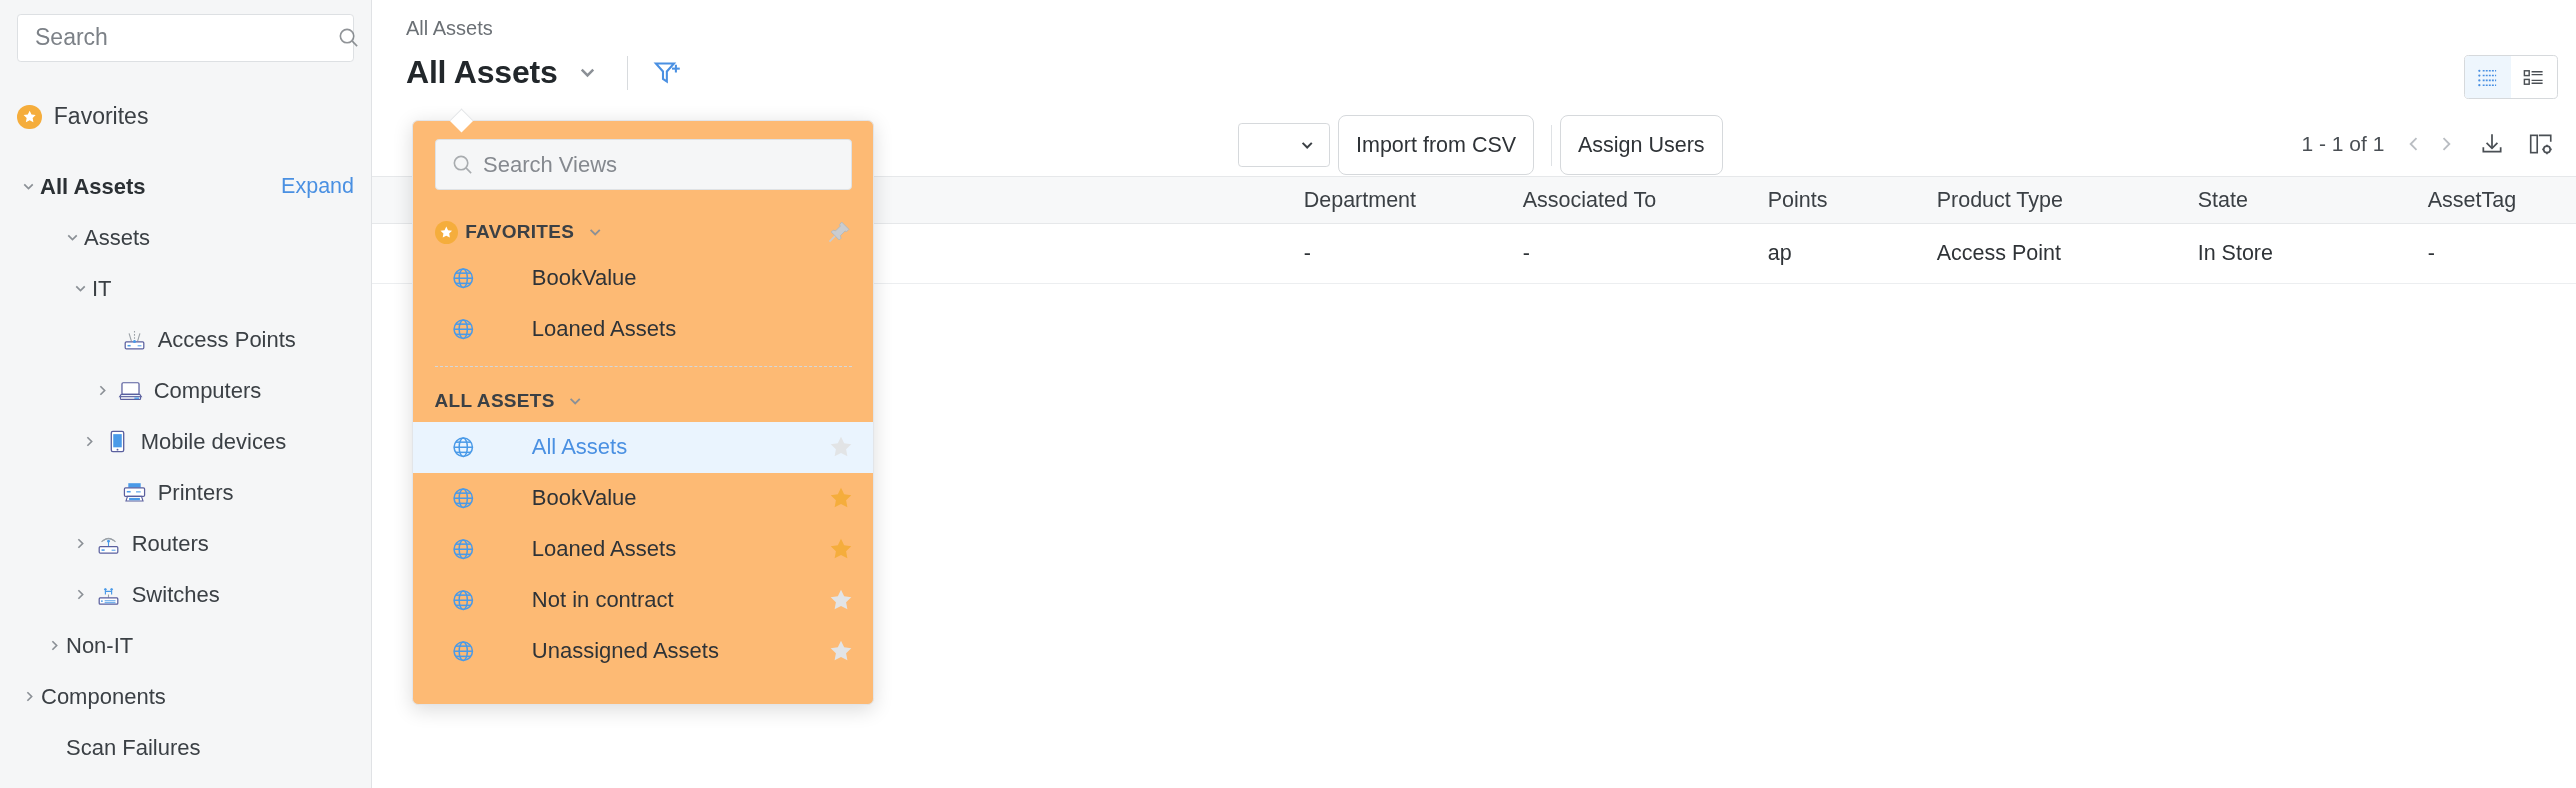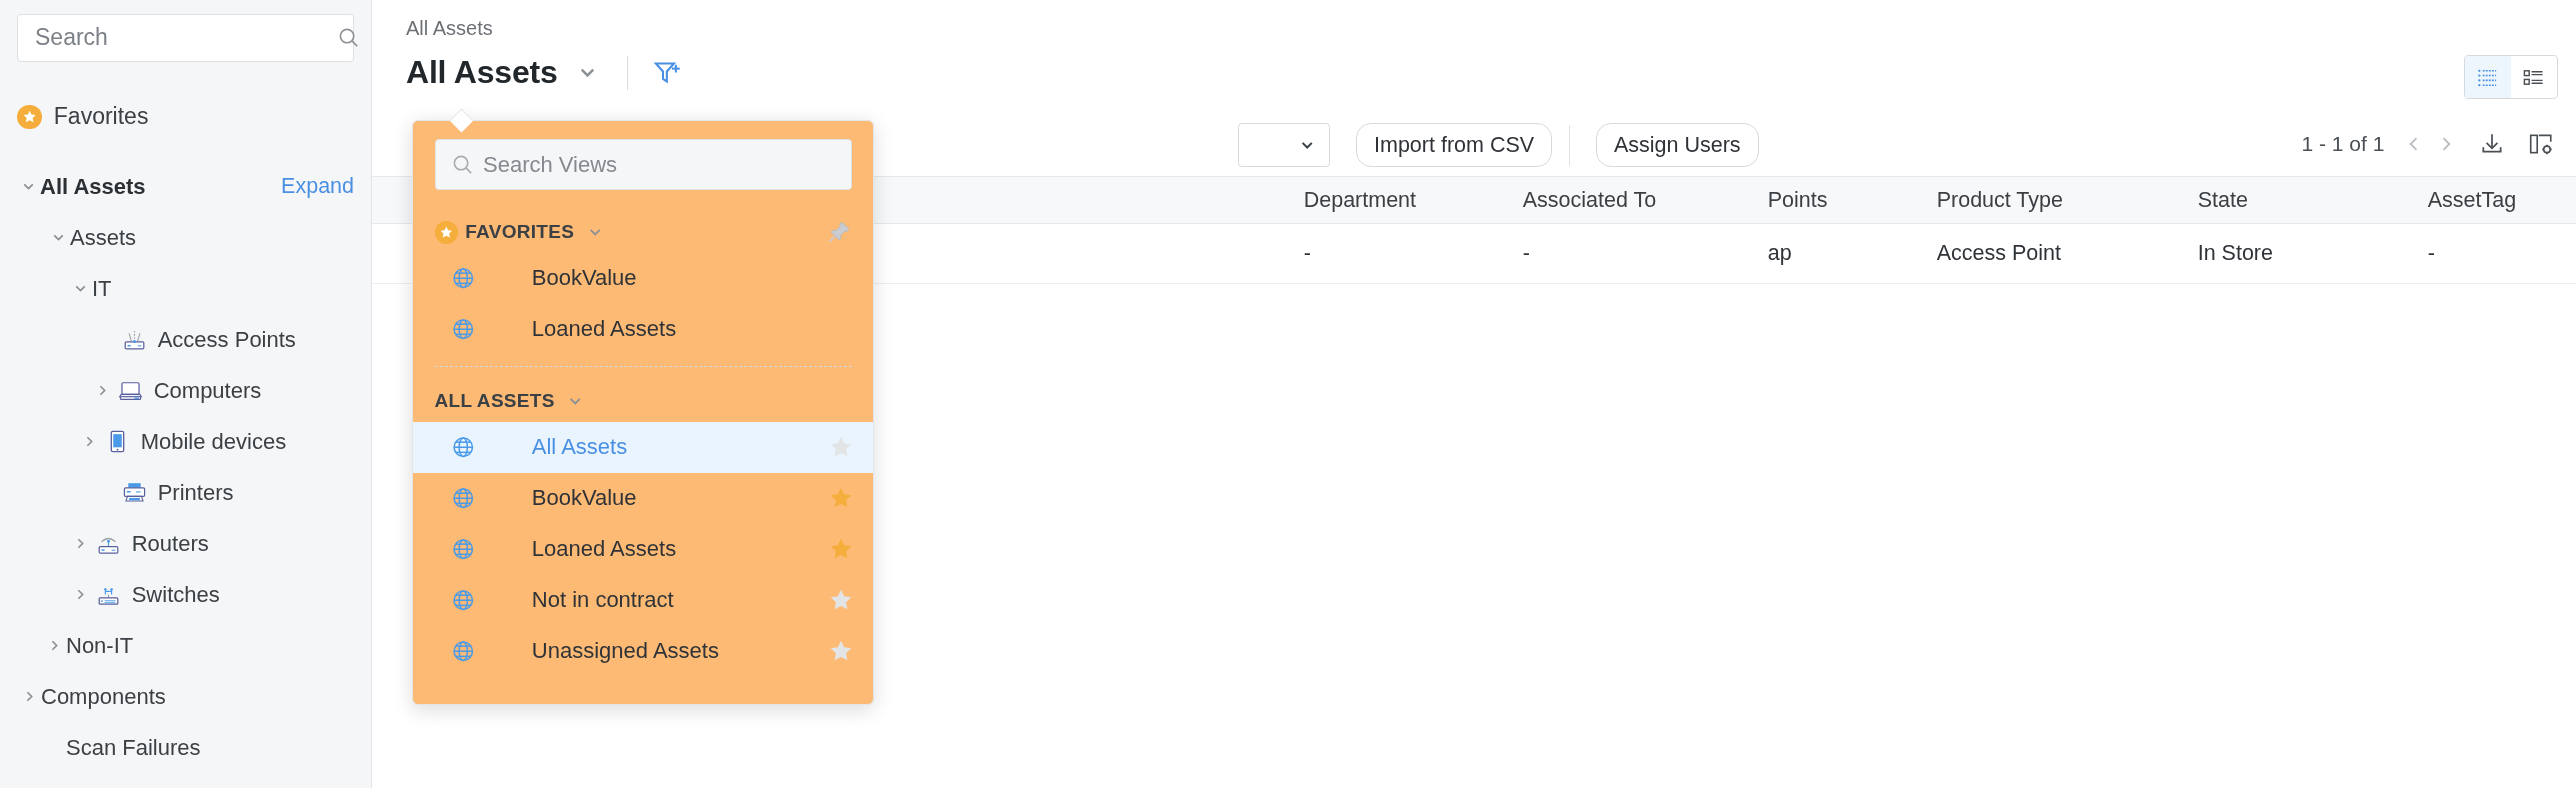--- a/index.html
+++ b/index.html
@@ -124,24 +124,24 @@
     position: absolute; top: 121px; left: 34px; right: 0;
     height: 48px; display: flex; align-items: center;
   }
   .tb-select {
     width: 92px; height: 44px; border: 0.8px solid #d6d9dc; border-radius: 3.8px;
     background: #fff; display: flex; align-items: center; justify-content: flex-end;
     padding-right: 12.3px; margin-left: 832px; cursor: pointer;
   }
   .tb-select svg { width: 18.4px; height: 18.4px; stroke: #3b4045; fill: none; stroke-width: 2.6; }
   .tb-btn {
-    height: 44px; border: 0.8px solid #d6d9dc; border-radius: 15px;
+    height: 60px; border: 0.8px solid #d6d9dc; border-radius: 8px;
     background: #fff; display: flex; align-items: center; justify-content: center;
     padding: 0 17px; font-size: 21.5px; color: #2f3337; cursor: pointer;
-    margin-left: 26px; white-space: nowrap;
+    margin-left: 8px; white-space: nowrap;
   }
   .tb-sep { width: 0.8px; height: 41px; background: #dfe2e5; margin-left: 17px; }
 
   
   .table-wrap { position: absolute; top: 176px; left: 0; right: 0; }
   .thead {
     display: flex; height: 48px; align-items: center;
     background: #f7f8f9; border-top: 0.8px solid #e6e8ea; border-bottom: 0.8px solid #e6e8ea;
   }
   .trow {
@@ -251,21 +251,21 @@
         <span class="chev">
           <svg viewBox="0 0 24 24">
               <polyline points="6,9 12,15 18,9"></polyline>
             </svg>
         </span>
         <span class="tree-icon none"></span>
         <span class="tree-label bold">All Assets</span>
         <span class="tree-expand">Expand</span>
       </div>
 
-      <div class="tree-row" style="padding-left:47px;">
+      <div class="tree-row" style="padding-left:61px;">
         <span class="chev">
           <svg viewBox="0 0 24 24">
               <polyline points="6,9 12,15 18,9"></polyline>
             </svg>
         </span>
         <span class="tree-icon none"></span>
         <span class="tree-label">Assets</span>
       </div>
 
       <div class="tree-row" style="padding-left:69px;">

